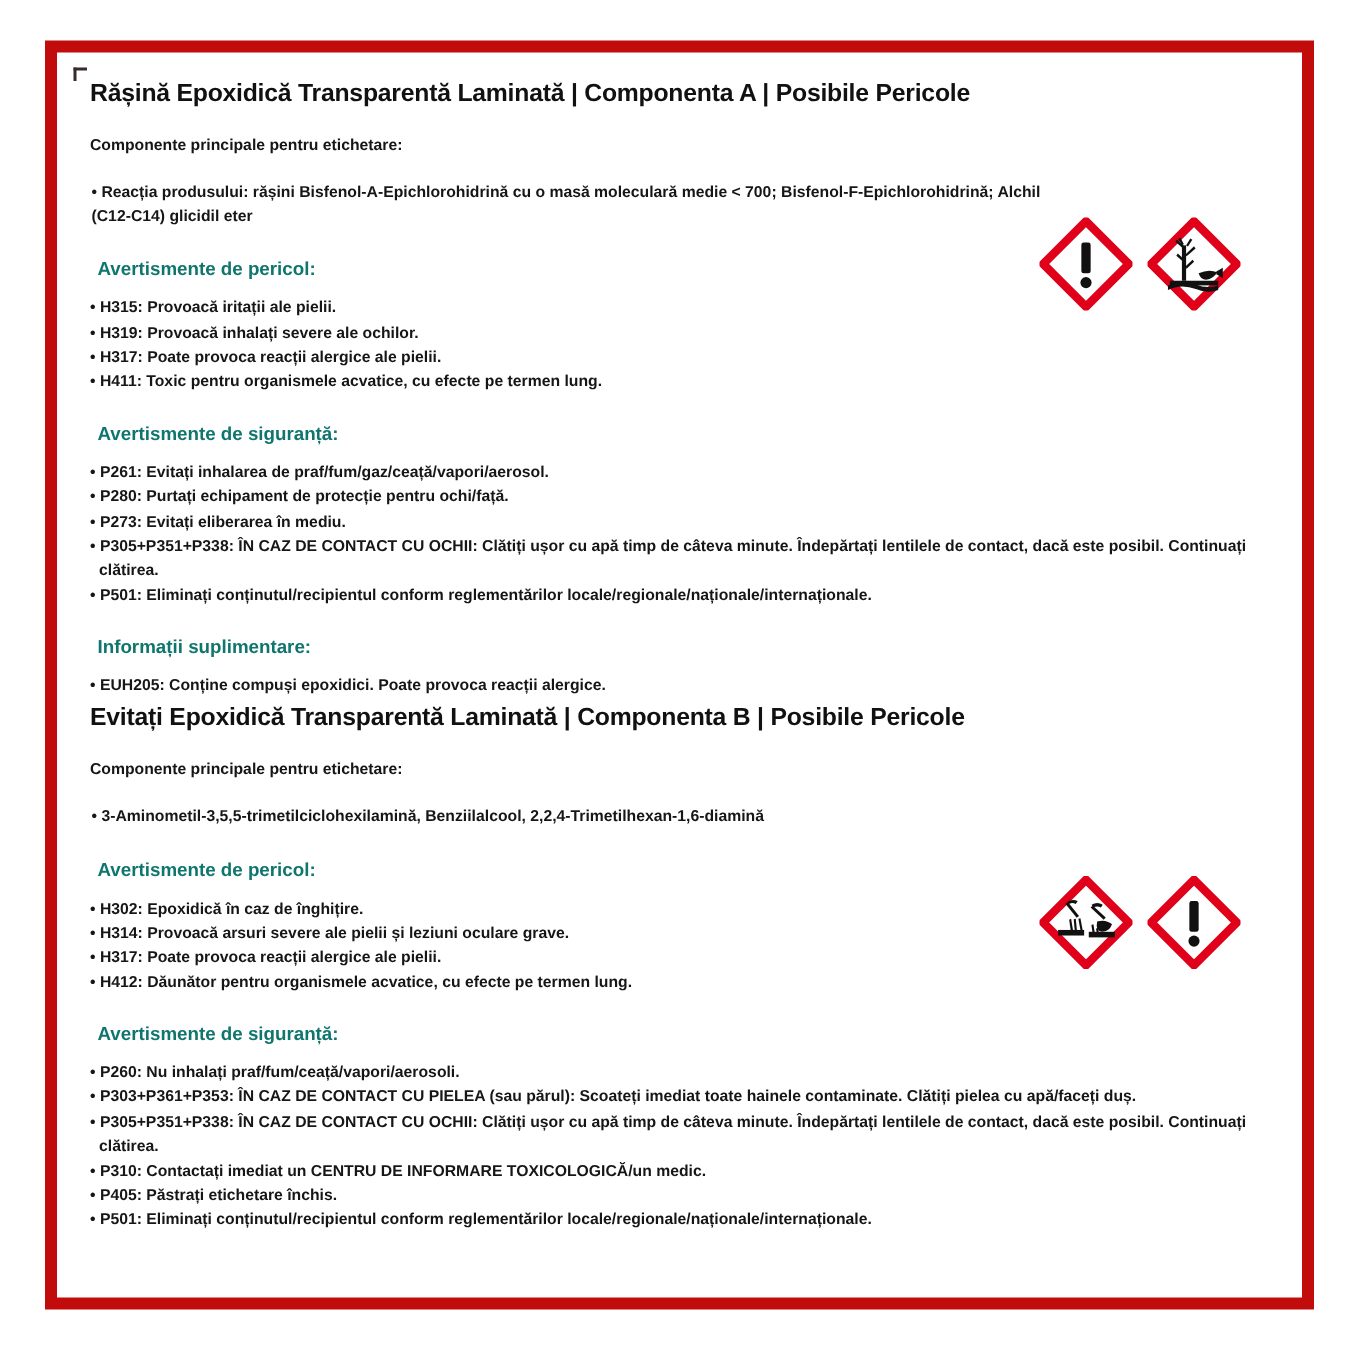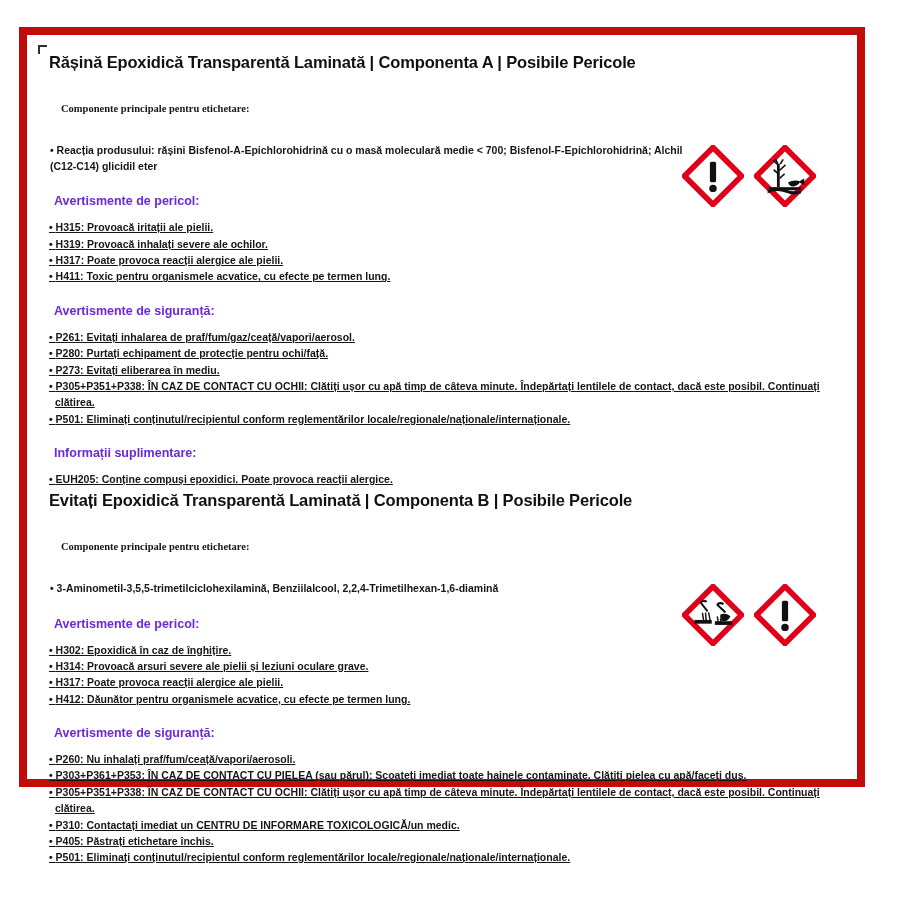--- a/index.html
+++ b/index.html
@@ -10,24 +10,24 @@
   body {
     width: 900px;
     height: 900px;
     font-family: "Liberation Sans", sans-serif;
     color: #161616;
     -webkit-font-smoothing: antialiased;
   }
 
   .label-sheet {
     position: absolute;
-    left: 19px;
+    left: 30px;
     top: 27px;
     width: 846px;
-    height: 760px;
+    height: 846px;
     box-sizing: border-box;
     border: 8px solid #c20b0b;
     background: #ffffff;
   }
 
   .sheet-inner {
     position: relative;
     width: 100%;
     height: 100%;
     box-sizing: border-box;
@@ -54,49 +54,47 @@
     letter-spacing: -0.15px;
     margin: 0;
     padding: 4px 0 0 0;
     color: #111111;
     line-height: 1.2;
   }
 
   .sub-label {
     font-size: 10.5px;
     font-weight: bold;
-    margin: 12px;
+    margin: 0;
     padding: 18px 0 0 0;
     color: #161616;
-    font-family: Liberation Serif, serif;
   }
 
   .chem-line {
     font-size: 10.5px;
     font-weight: bold;
     margin: 1px;
     padding: 16px 0 0 0;
     line-height: 1.55;
     color: #161616;
     max-width: 640px;
   }
 
   .heading {
     font-size: 12.5px;
     font-weight: bold;
     margin: 0;
     padding: 19px 0 0 5px;
-    color: #6d28d9;
+    color: #0f766e;
   }
 
   .stmt-list {
     list-style: none;
     margin: 0;
     padding: 11px 0 0 0;
-    text-decoration: underline;
   }
 
   .stmt-list li {
     font-size: 10.5px;
     font-weight: bold;
     line-height: 1.56;
     color: #161616;
     padding: 0 0 0 6px;
     text-indent: -6px;
   }

